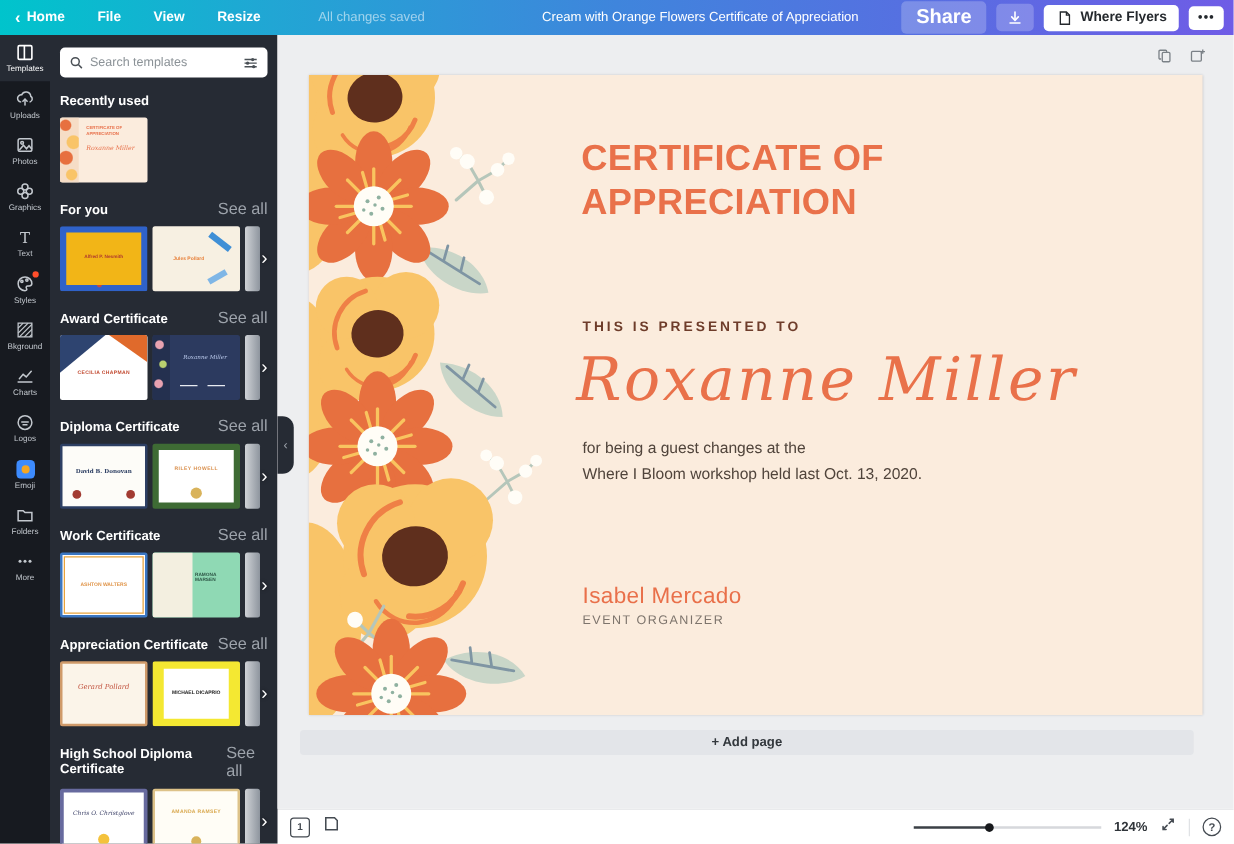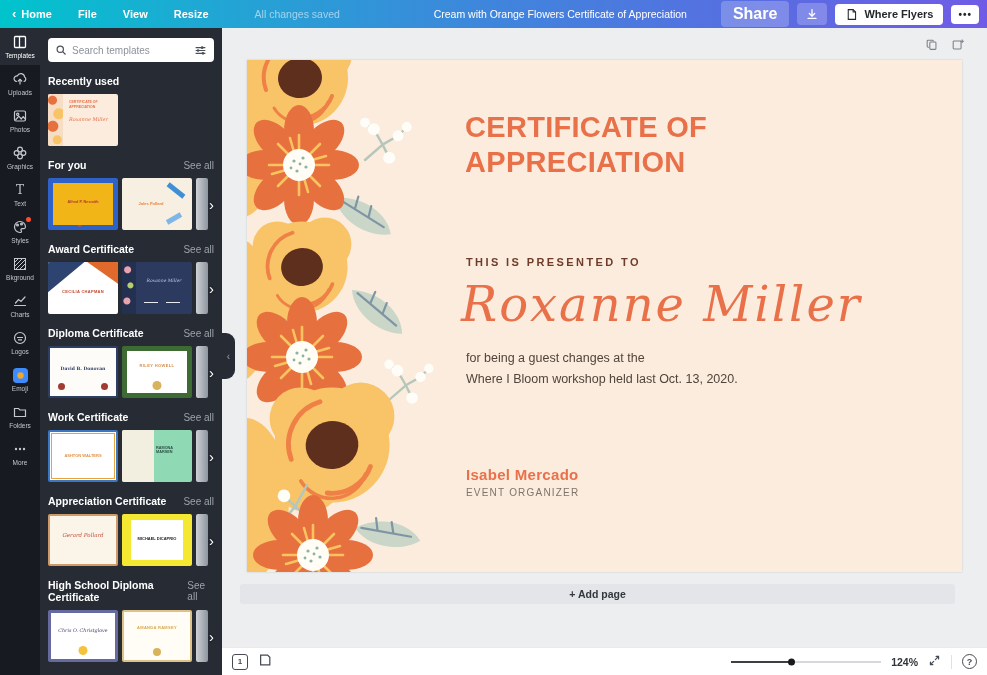--- a/index.html
+++ b/index.html
@@ -34,21 +34,21 @@
   .rail-dot { position:absolute; top:4px; right:9px; width:5px; height:5px; border-radius:50%; background:#ff4e2b; }
 
   
   .panel { width:182px; flex:none; background:#262b34; padding:10px 8px 0 8px; overflow:hidden; position:relative; }
   .search { height:24px; background:#fff; border-radius:4px; display:flex; align-items:center; padding:0 7px; gap:5px; }
   .search input { border:0; outline:0; flex:1; font-size:10px; color:#333; font-family:"Liberation Sans",sans-serif; min-width:0; }
   .search input::placeholder { color:#8b9297; }
   .sec { margin-top:13px; }
   .sec-head { display:flex; align-items:baseline; justify-content:space-between; }
   .sec-title { color:#fff; font-size:10.5px; font-weight:700; }
-  .see-all { color:#9da3ab; font-size:10px; cursor:pointer; }
+  .see-all { color:#9da3ab; font-size:13px; cursor:pointer; }
   .thumbs { margin-top:7px; display:flex; gap:4px; position:relative; }
   .thumb { width:70px; height:52px; flex:none; border-radius:2px; position:relative; overflow:hidden; background:#fff; cursor:pointer; }
   .thumb.partial { width:12px; background:linear-gradient(90deg,#cfd2d6,#8e959e); }
   .chev-next { position:absolute; right:0px; top:50%; transform:translateY(-50%); color:#fff; font-size:15px; line-height:1; text-shadow:0 0 3px rgba(0,0,0,.6); cursor:pointer; }
   .ct { position:absolute; left:0; right:0; text-align:center; }
 
   
   .t-recent { background:#fbecdd; }
   .t-recent .strip { position:absolute; left:0; top:0; bottom:0; width:15px;
     background:radial-gradient(circle at 30% 12%,#e7703f 4px,transparent 5px),
@@ -116,21 +116,21 @@
   .pa-btn { cursor:pointer; color:#7b8187; }
 
   .page { position:absolute; top:32px; left:25px; width:715px; height:512px; background:#fbecdd; overflow:hidden; box-shadow:0 0 2px rgba(0,0,0,.15); }
   .flowers { position:absolute; left:0; top:0; }
   .cert-title { position:absolute; left:218px; top:50px; width:335px; font-size:29px; line-height:1.22; font-weight:800; color:#e9714a; letter-spacing:.3px; }
   .cert-presented { position:absolute; left:219px; top:196px; font-size:11px; font-weight:700; letter-spacing:2.4px; color:#6e3c2a; }
   .cert-name { position:absolute; left:214px; top:216px; font-size:48px; font-style:italic; color:#e9714a; font-family:"DejaVu Serif",serif; letter-spacing:2px; white-space:nowrap; }
   .cert-body { position:absolute; left:219px; top:288px; font-size:12.5px; color:#50443b; line-height:1.65; }
   .cert-sigs { position:absolute; left:219px; top:406px; display:flex; }
   .sig { width:232px; }
-  .sig-name { font-size:15px; font-weight:700; color:#e9704a; letter-spacing:.3px; }
+  .sig-name { font-size:18px; font-weight:400; color:#e9704a; letter-spacing:.3px; }
   .sig-role { margin-top:4px; font-size:10px; color:#7d746c; letter-spacing:1.2px; }
 
   .add-page { position:absolute; top:556px; left:18px; width:715px; height:20px; background:#e3e5e9; border-radius:3px;
     display:flex; align-items:center; justify-content:center; font-size:10.5px; font-weight:600; color:#33383d; cursor:pointer; }
 
   
   .statusbar { height:28px; flex:none; background:#fff; border-top:1px solid #e9eaec; display:flex; align-items:center; padding:0 10px; gap:10px; }
   .pageno-icon { width:16px; height:16px; border:1.5px solid #454b52; border-radius:3px; display:flex; align-items:center; justify-content:center; font-size:8px; font-weight:700; color:#454b52; cursor:pointer; }
   .sb-spacer { flex:1; }
   .slider { width:150px; height:14px; display:flex; align-items:center; position:relative; cursor:pointer; }

